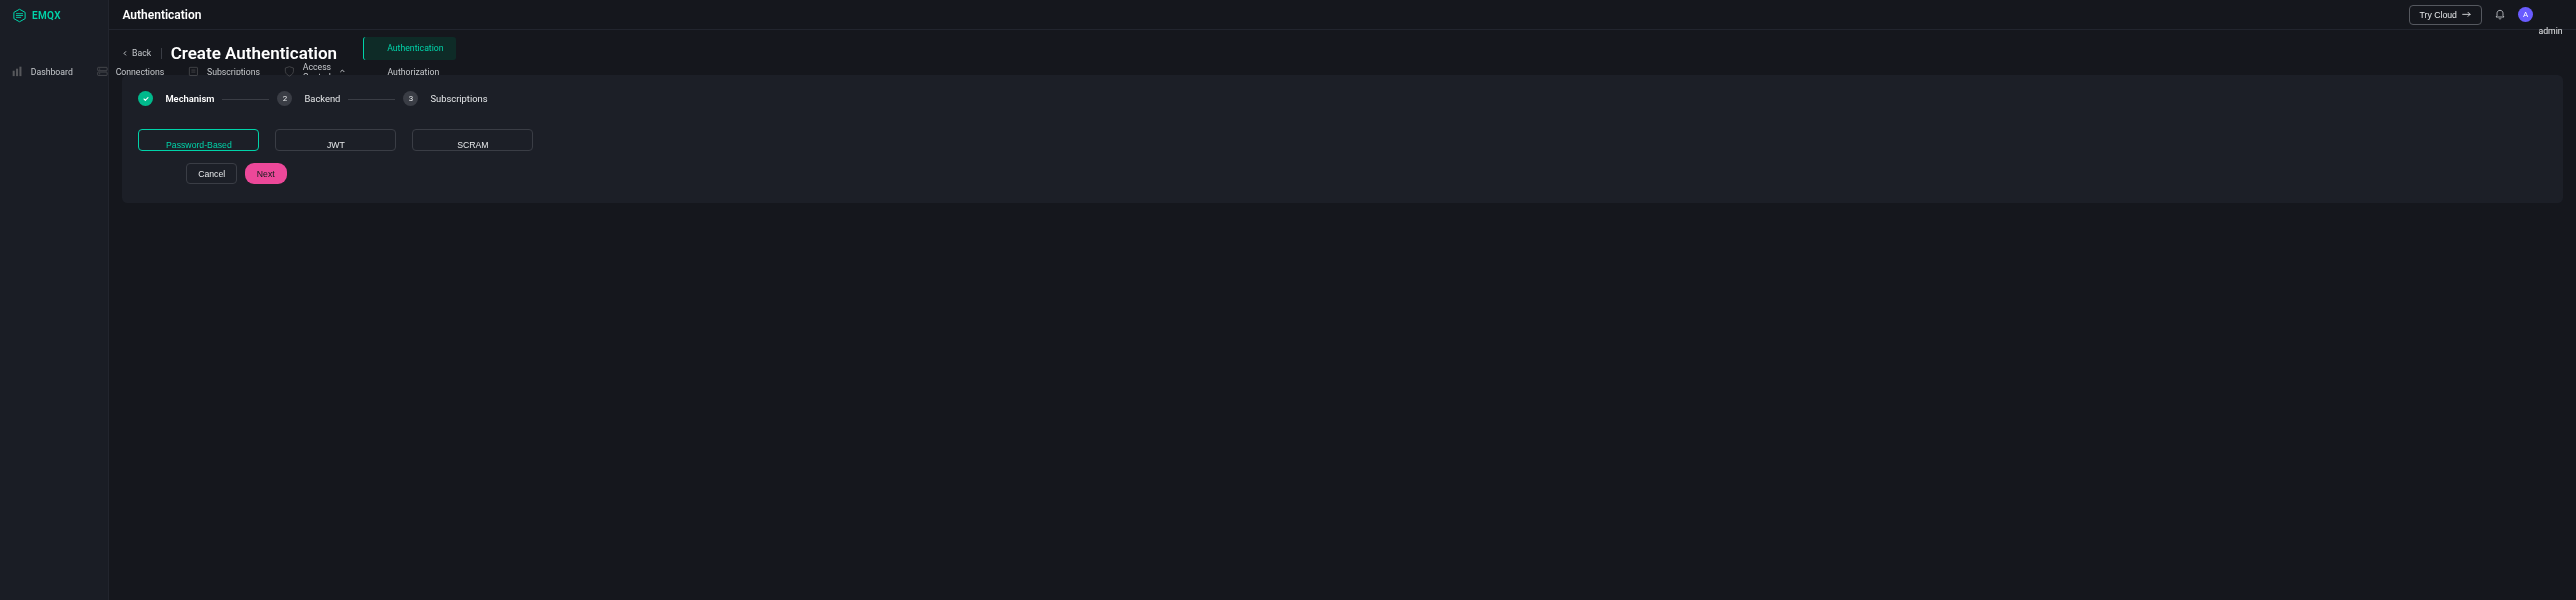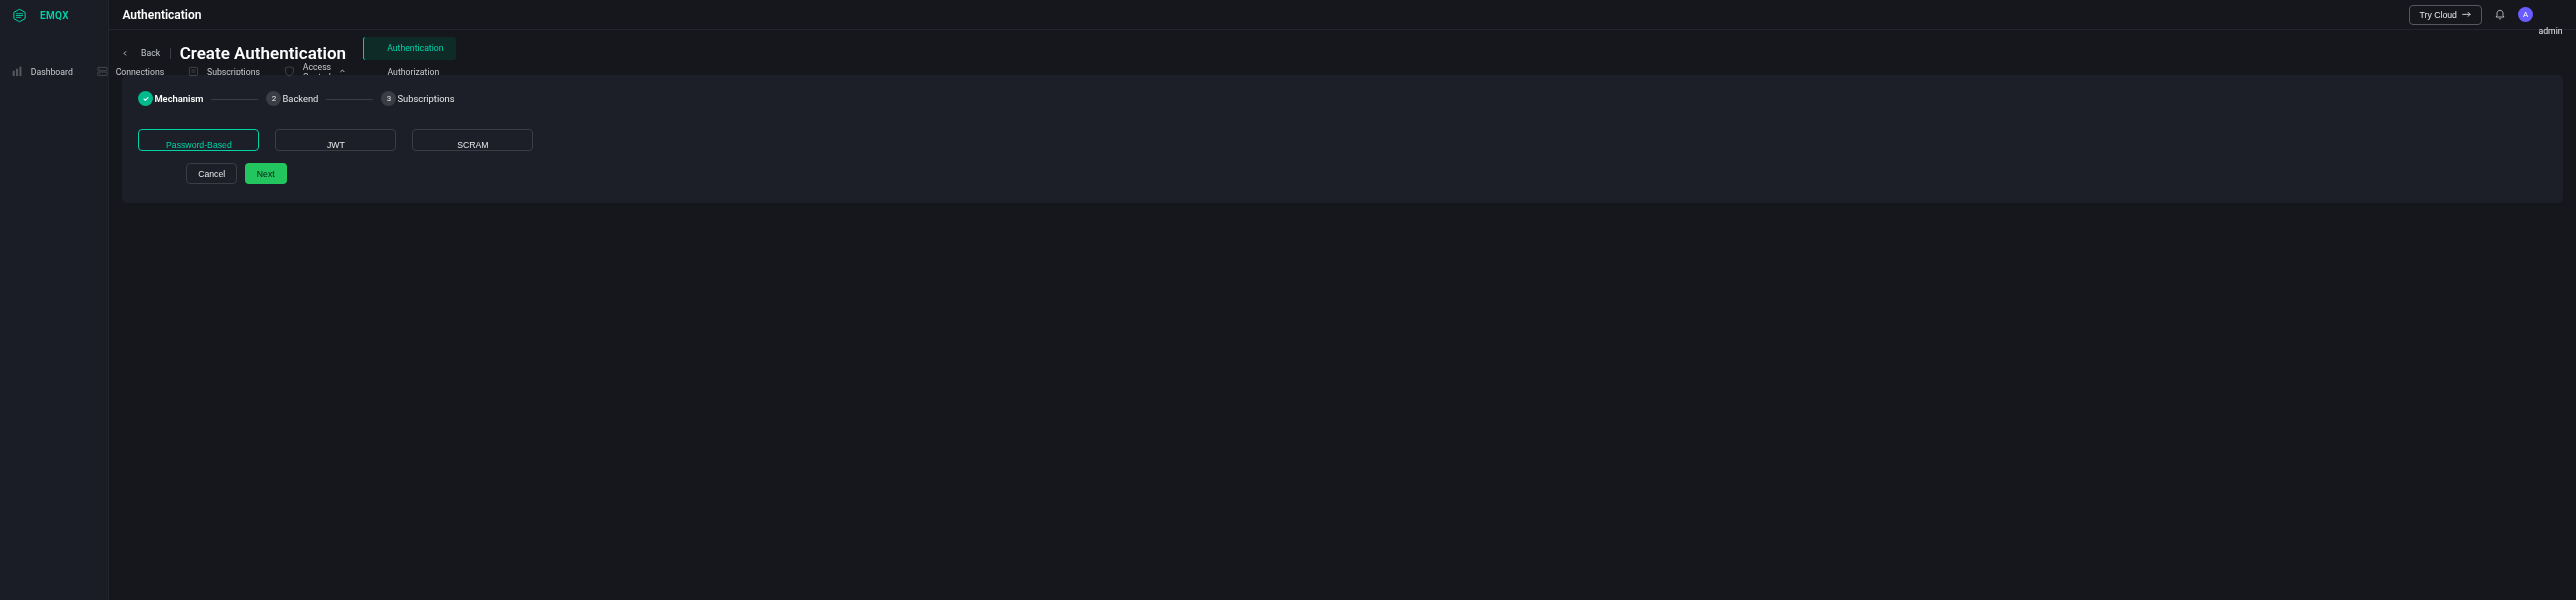--- a/index.html
+++ b/index.html
@@ -20,21 +20,21 @@
   .sidebar {
     width: 108px;
     background: #1a1d25;
     display: flex;
     flex-direction: column;
     flex-shrink: 0;
   }
   .logo-row {
     display: flex;
     align-items: center;
-    gap: 13px;
+    gap: 5px;
     padding: 9.4px 12px;
     height: 30px;
   }
   .logo-mark {
     width: 15px; height: 15px;
     display: flex; align-items: center; justify-content: center;
   }
   .logo-text {
     color: #00d3a9;
     font-weight: 600;
@@ -138,41 +138,41 @@
   .username { font-size: 8.7px; margin-top: 32px; }
   
   .content {
     padding: 13.4px;
   }
   .crumb-row {
     display: flex; align-items: center; gap: 9.4px;
     margin-bottom: 12px;
   }
   .back-link {
-    display: flex; align-items: center; gap: 12px;
+    display: flex; align-items: center; gap: 3px;
     color: #c6c9cd; cursor: pointer; font-size: 8.7px;
   }
   .crumb-sep {
     width: 0.7px; height: 10.8px; background: #3a3d45;
   }
   .crumb-title {
     font-size: 17px; font-weight: 600; color: #fff;
   }
   .card {
     background: #1c1f27;
     border-radius: 5.4px;
     padding: 16px 16px 19px 16px;
   }
   
   .stepper {
     display: flex; align-items: center; gap: 8px;
     margin-bottom: 23px;
   }
   .step {
-    display: flex; align-items: center; gap: 1px;
+    display: flex; align-items: center; gap: 12px;
   }
   .step-badge {
     width: 15px; height: 15px; border-radius: 50%;
     display: flex; align-items: center; justify-content: center;
     font-size: 8px;
   }
   .step-badge.done { background: #00b98c; color: #fff; }
   .step-badge.pending { background: #3a3d45; color: #e6e8ea; }
   .step-label { font-size: 9.4px; }
   .step-label.active { font-weight: 600; color: #fff; }
@@ -212,23 +212,24 @@
     cursor: pointer;
     border: 0.7px solid transparent;
   }
   .btn.secondary {
     background: transparent;
     border-color: #3a3d45;
     color: #e6e8ea;
     margin-left: 48px;
   }
   .btn.primary {
-    background: #22c55e;
+    background: #ec4899;
     color: #0b1b17;
     font-weight: 500;
+    border-radius: 9px;
   }
   svg { display: block; }
 </style>
 </head>
 <body>
 
 <div class="app">
 
   <aside class="sidebar">
     <div class="logo-row">

